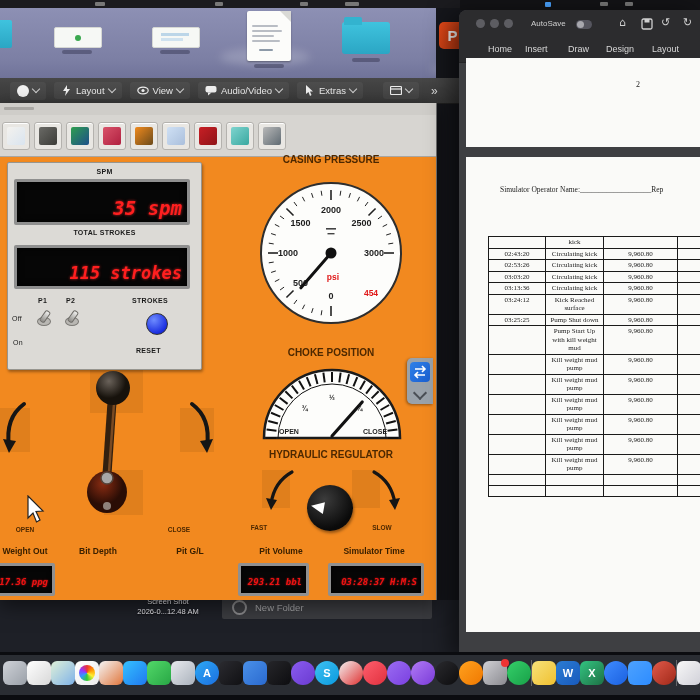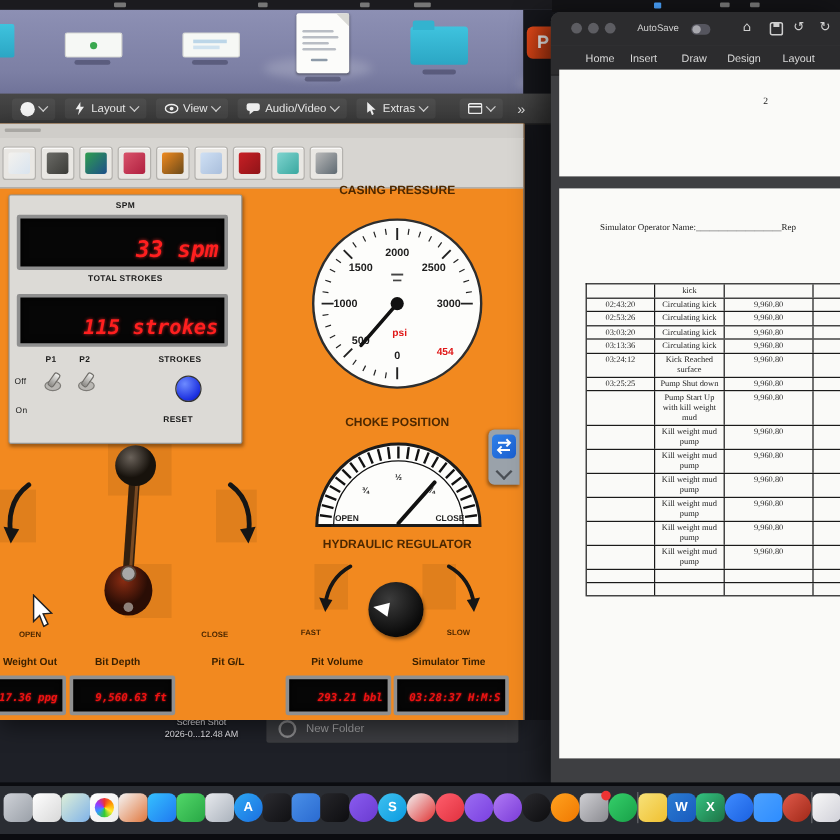--- a/index.html
+++ b/index.html
@@ -261,21 +261,21 @@
           <div class="tb-inner" style="background: linear-gradient(135deg, rgb(127, 212, 207), rgb(58, 168, 160));"></div>
         </div>
         <div class="tb-btn">
           <div class="tb-inner" style="background: linear-gradient(135deg, rgb(185, 185, 185), rgb(95, 106, 114));"></div>
         </div>
       </div>
 
     <div class="pump-panel">
       <span class="plabel" style="left:0;right:0;top:5px;text-align:center;">SPM</span>
       <div class="led" style="left:6px;top:16px;width:170px;height:40px;">
-        <span class="ledtxt" style="font-size:19px;">33 spm</span>
+        <span class="ledtxt" style="font-size:19px;">35 spm</span>
       </div>
       <span class="plabel" style="left:0;right:0;top:66px;text-align:center;">TOTAL STROKES</span>
       <div class="led" style="left:6px;top:82px;width:170px;height:38px;">
         <span class="ledtxt" style="font-size:17px;">115 strokes</span>
       </div>
       <span class="plabel" style="left:30px;top:134px;">P1</span>
       <span class="plabel" style="left:58px;top:134px;">P2</span>
       <span class="plabel" style="left:124px;top:134px;">STROKES</span>
       <span class="plabel" style="left:4px;top:152px;font-weight:normal;">Off</span>
       <span class="plabel" style="left:5px;top:176px;font-weight:normal;">On</span>
@@ -433,24 +433,21 @@
 
     <span class="rlabel" style="left:-14px;">Weight Out</span>
     <span class="rlabel" style="left:59px;">Bit Depth</span>
     <span class="rlabel" style="left:151px;">Pit G/L</span>
     <span class="rlabel" style="left:242px;">Pit Volume</span>
     <span class="rlabel" style="left:335px;">Simulator Time</span>
 
     <div class="readout" style="left:-12px;width:67px;">
         <span class="rvalue">17.36 ppg</span>
       </div>
-    <div class="readout" style="left:58px;width:88px;">
-        <span class="rvalue">9,560.63 ft</span>
-      </div>
-    <div class="readout" style="left:238px;width:88px;">
+    <div class="readout" style="left:238px;width:71px;">
         <span class="rvalue">293.21 bbl</span>
       </div>
     <div class="readout" style="left:328px;width:96px;">
         <span class="rvalue">03:28:37 H:M:S</span>
       </div>
   </div>
 
   <div class="tv-tab">
     <div class="tv-sq">
       <svg width="20" height="20">

